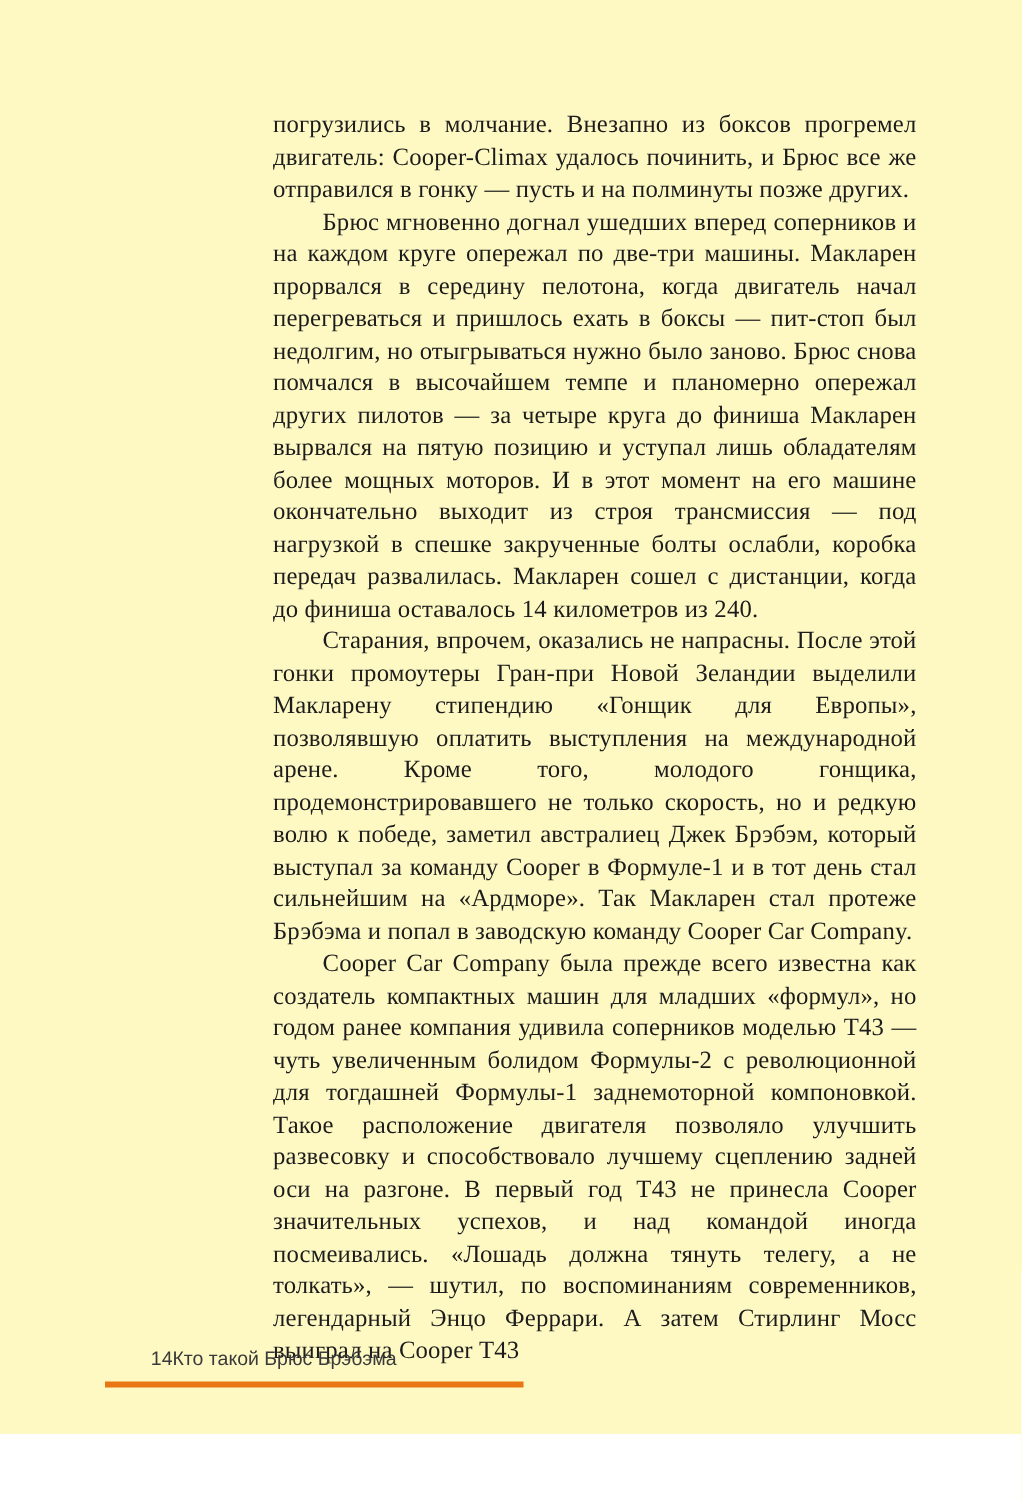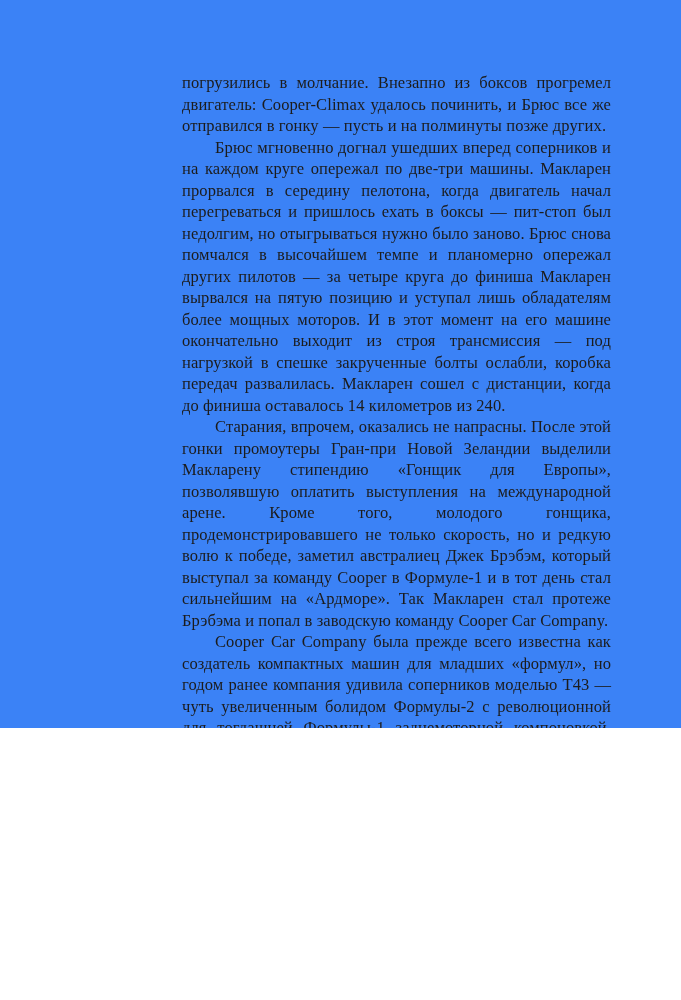--- a/index.html
+++ b/index.html
@@ -3,22 +3,22 @@
 <meta charset="utf-8">
 <style>
   html, body {
     margin: 0;
     padding: 0;
     background: #ffffff;
   }
   .page {
     position: relative;
     width: 681px;
-    height: 728px;
-    background: #3b82f6;
+    height: 956px;
+    background: #fef9c3;
     overflow: hidden;
     font-family: "Liberation Serif", serif;
   }
   .text-block {
     position: absolute;
     left: 182px;
     top: 72px;
     width: 429px;
     font-size: 16.5px;
     line-height: 21.5px;
@@ -40,20 +40,21 @@
     width: 541px;
     font-family: "Liberation Sans", sans-serif;
     font-size: 13px;
     color: #3a3a3a;
     display: flex;
     align-items: baseline;
   }
   .footer .page-number {
     display: inline-block;
     width: 45px;
+    text-align: right;
   }
   .footer .chapter-title {
     display: inline-block;
   }
   .accent-bar {
     position: absolute;
     left: 70px;
     top: 921px;
     width: 279px;
     height: 4px;

